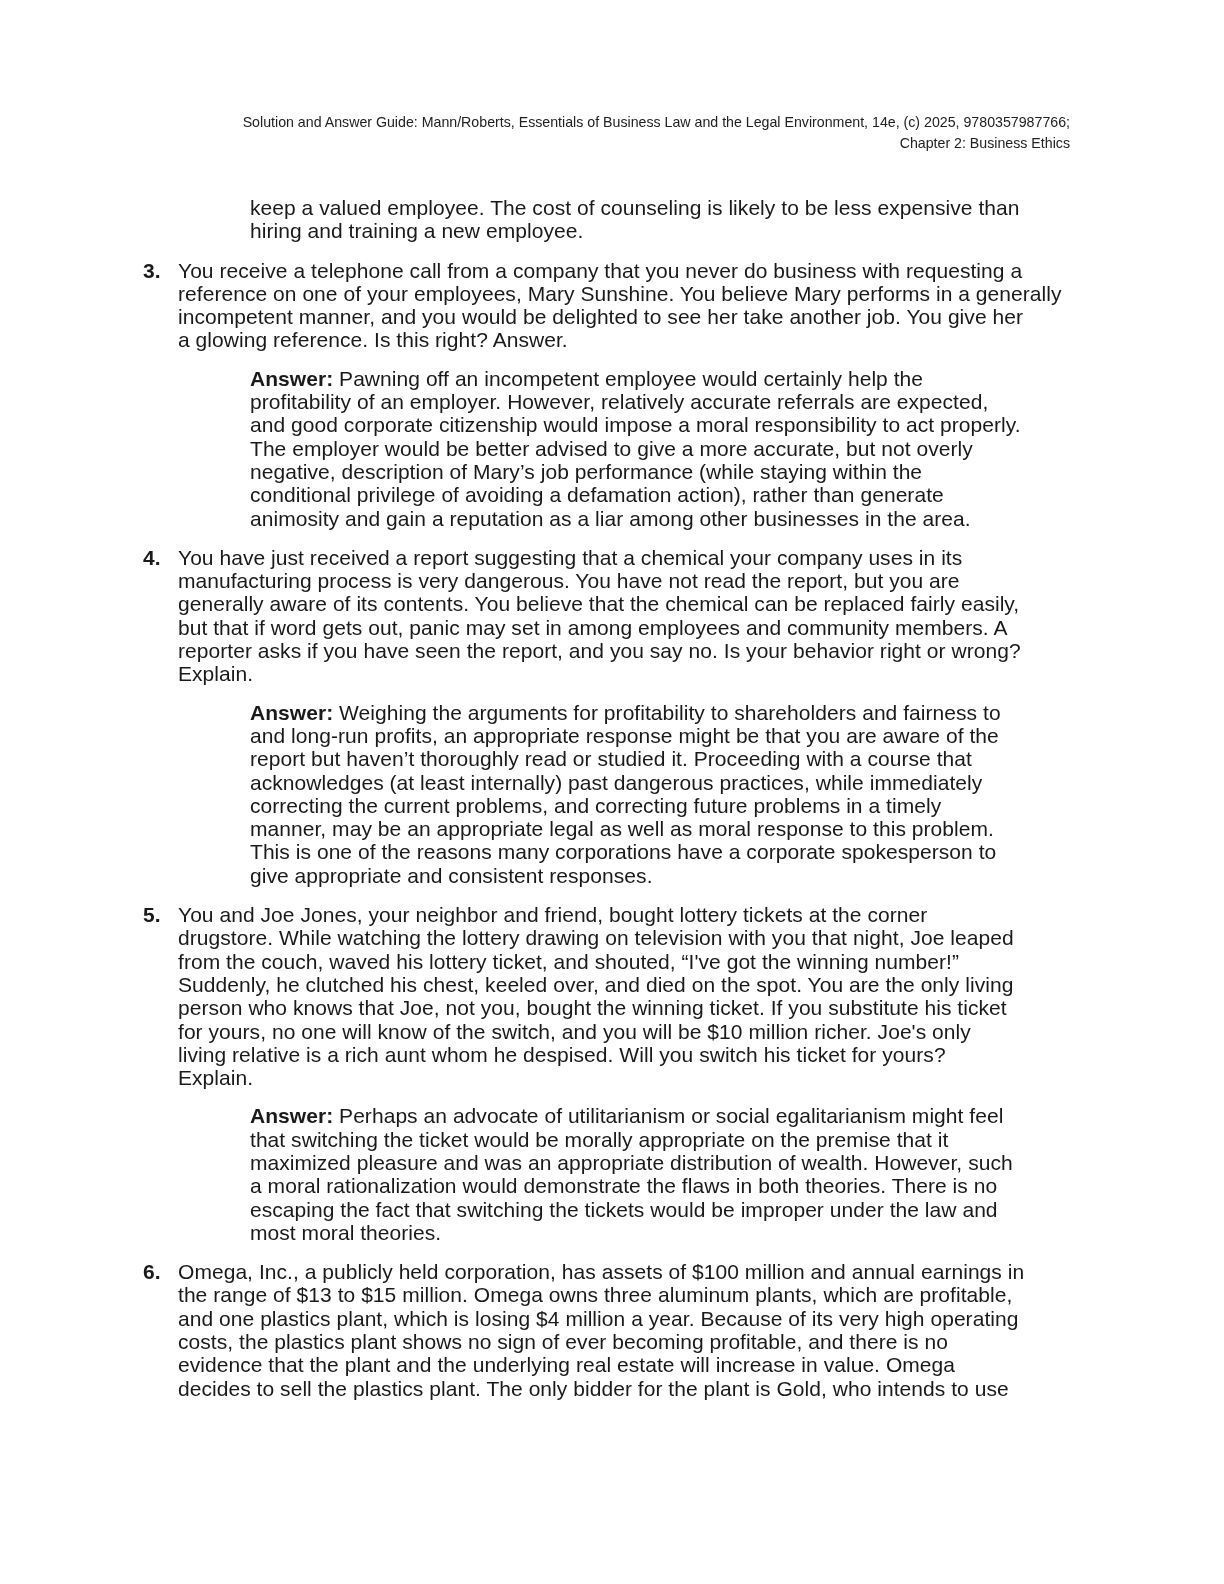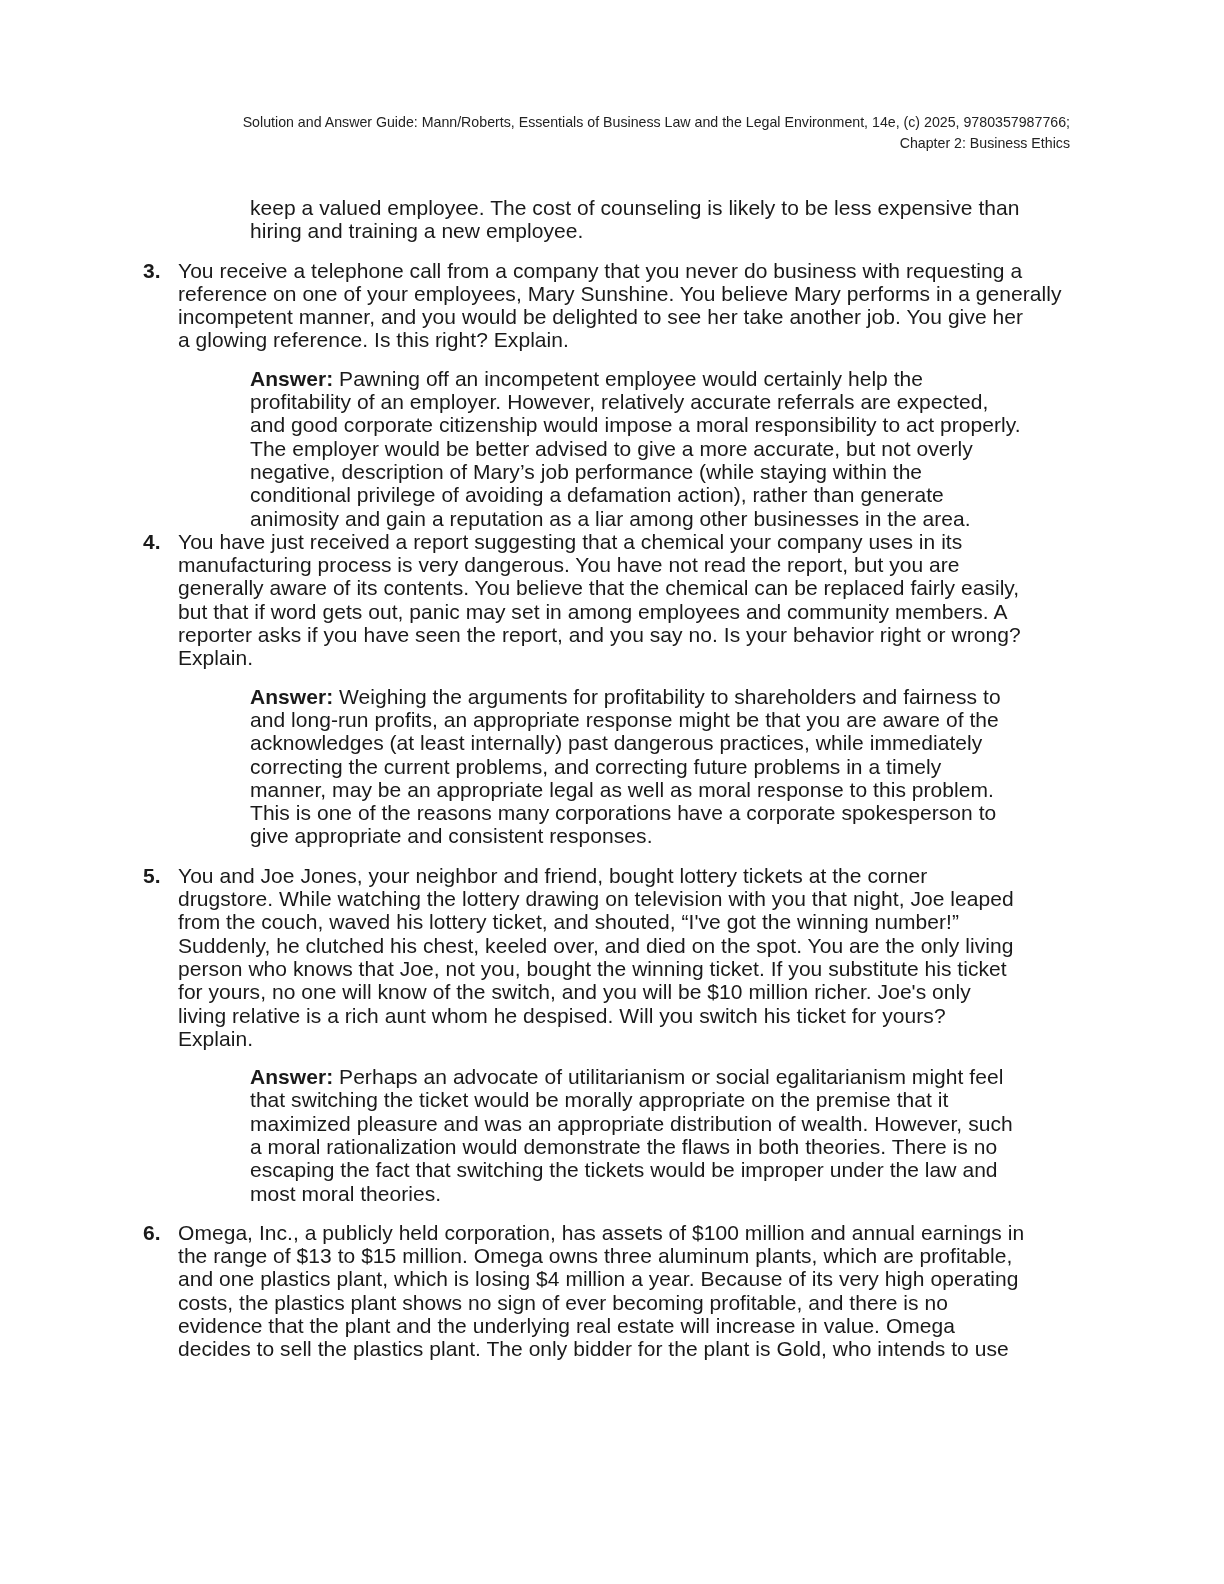--- a/index.html
+++ b/index.html
@@ -72,23 +72,23 @@
   <div class="para cont" style="margin-bottom:16px;">
     <span class="line">keep a valued employee. The cost of counseling is likely to be less expensive than</span>
     <span class="line">hiring and training a new employee.</span>
   </div>
 
   <div class="para question" style="margin-bottom:15px;">
     <span class="qnum">3.</span>
     <span class="line">You receive a telephone call from a company that you never do business with requesting a</span>
     <span class="line">reference on one of your employees, Mary Sunshine. You believe Mary performs in a generally</span>
     <span class="line">incompetent manner, and you would be delighted to see her take another job. You give her</span>
-    <span class="line">a glowing reference. Is this right? Explain.</span>
+    <span class="line">a glowing reference. Is this right? Answer.</span>
   </div>
-  <div class="para answer" style="">
+  <div class="para answer" style="margin-bottom:16px;">
     <span class="line"><span class="label">Answer:</span><span> Pawning off an incompetent employee would certainly help the</span></span>
     <span class="line">profitability of an employer. However, relatively accurate referrals are expected,</span>
     <span class="line">and good corporate citizenship would impose a moral responsibility to act properly.</span>
     <span class="line">The employer would be better advised to give a more accurate, but not overly</span>
     <span class="line">negative, description of Mary’s job performance (while staying within the</span>
     <span class="line">conditional privilege of avoiding a defamation action), rather than generate</span>
     <span class="line">animosity and gain a reputation as a liar among other businesses in the area.</span>
   </div>
 
   <div class="para question" style="margin-bottom:15px;">
@@ -96,20 +96,21 @@
     <span class="line">You have just received a report suggesting that a chemical your company uses in its</span>
     <span class="line">manufacturing process is very dangerous. You have not read the report, but you are</span>
     <span class="line">generally aware of its contents. You believe that the chemical can be replaced fairly easily,</span>
     <span class="line">but that if word gets out, panic may set in among employees and community members. A</span>
     <span class="line">reporter asks if you have seen the report, and you say no. Is your behavior right or wrong?</span>
     <span class="line">Explain.</span>
   </div>
   <div class="para answer" style="margin-bottom:16px;">
     <span class="line"><span class="label">Answer:</span><span> Weighing the arguments for profitability to shareholders and fairness to</span></span>
     <span class="line">and long-run profits, an appropriate response might be that you are aware of the</span>
+    <span class="line">report but haven’t thoroughly read or studied it. Proceeding with a course that</span>
     <span class="line">acknowledges (at least internally) past dangerous practices, while immediately</span>
     <span class="line">correcting the current problems, and correcting future problems in a timely</span>
     <span class="line">manner, may be an appropriate legal as well as moral response to this problem.</span>
     <span class="line">This is one of the reasons many corporations have a corporate spokesperson to</span>
     <span class="line">give appropriate and consistent responses.</span>
   </div>
 
   <div class="para question" style="margin-bottom:15px;">
     <span class="qnum">5.</span>
     <span class="line">You and Joe Jones, your neighbor and friend, bought lottery tickets at the corner</span>

